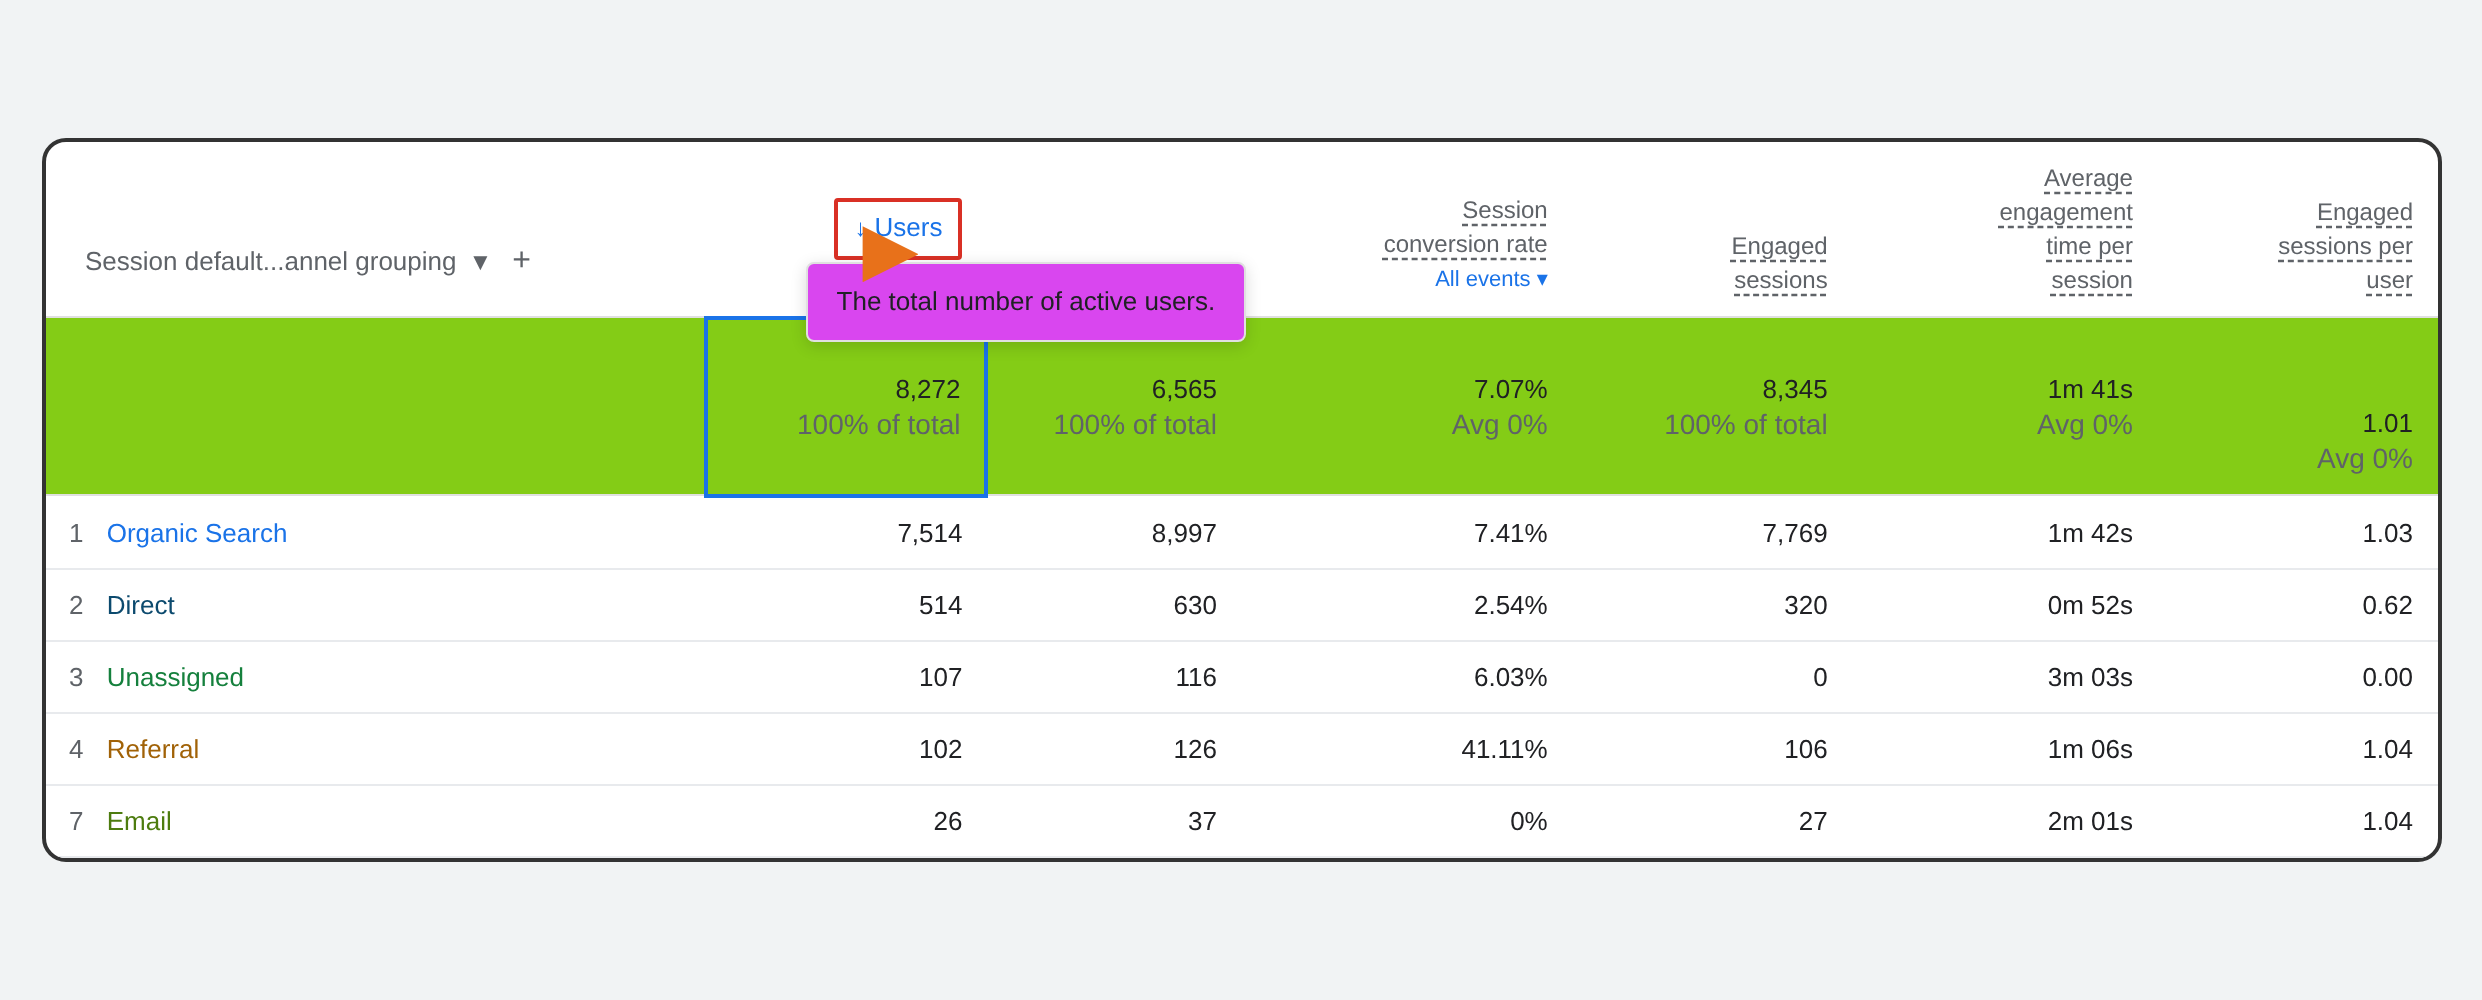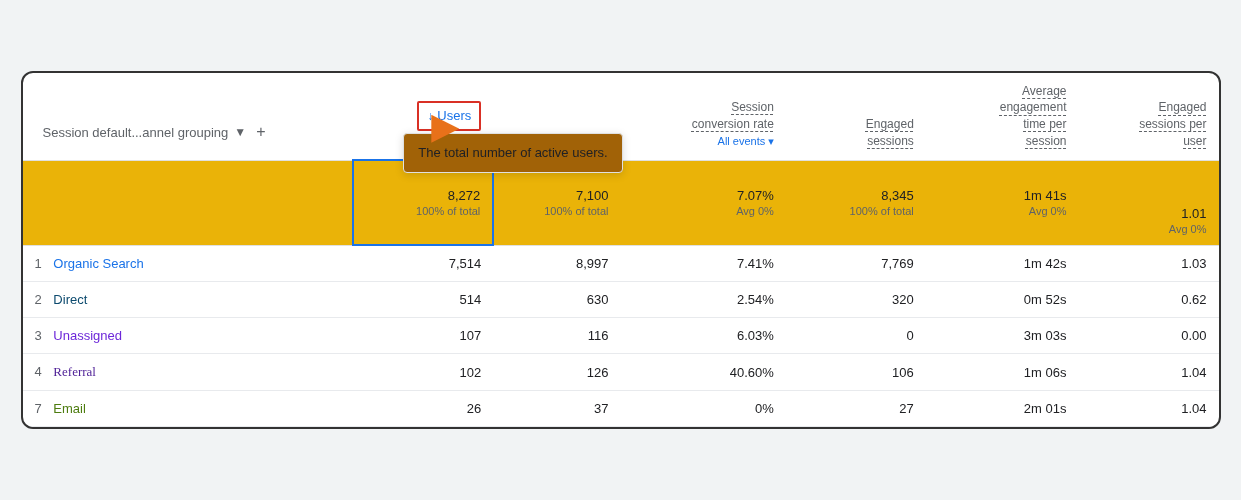--- a/index.html
+++ b/index.html
@@ -58,21 +58,21 @@
     td {
       padding: 10px 12px;
       text-align: right;
       font-size: 13px;
       vertical-align: middle;
     }
     td.left-align {
       text-align: left;
     }
     .sub-text {
-      font-size: 11px;
+      font-size: 14px;
       color: #5f6368;
       display: block;
       margin-top: 2px;
     }
     
     .users-header-cell {
       position: relative;
     }
     .users-header-inner {
       display: inline-flex;
@@ -87,21 +87,21 @@
       cursor: pointer;
     }
     
     .tooltip-container {
       position: relative;
     }
     .tooltip-box {
       position: absolute;
       top: 60px;
       left: 50px;
-      background: #a16207;
+      background: #d946ef;
       border: 1px solid #e0e0e0;
       border-radius: 4px;
       padding: 10px 14px;
       font-size: 13px;
       color: #202124;
       white-space: nowrap;
       box-shadow: 0 2px 8px rgba(0,0,0,0.15);
       z-index: 10;
     }
     
@@ -116,21 +116,21 @@
     .tooltip-arrow::before {
       content: '';
       display: block;
       width: 28px;
       height: 28px;
       background: #e8711a;
       clip-path: polygon(0 0, 100% 50%, 0 100%);
     }
     
     .totals-row td {
-      background: #eab308;
+      background: #84cc16;
       font-weight: 500;
     }
     .totals-users-cell {
       border: 2px solid #1a73e8 !important;
       border-radius: 2px;
     }
     .col-grouping {
       width: 260px;
       text-align: left;
       padding-left: 20px;
@@ -197,21 +197,21 @@
 
         <tr class="totals-row" data-name="totals-row">
           <td class="left-align" data-name="totals-grouping-cell"></td>
 
           <td class="totals-users-cell" data-name="totals-users-cell" style="text-align:right; border: 2px solid #1a73e8; border-radius:2px; padding: 6px 12px;">
             <span data-name="totals-users-value" style="display:block; font-weight:500;">8,272</span>
             <span class="sub-text" data-name="totals-users-sub">100% of total</span>
           </td>
 
           <td data-name="totals-sessions-cell">
-            <span data-name="totals-sessions-value" style="display:block; font-weight:500;">7,100</span>
+            <span data-name="totals-sessions-value" style="display:block; font-weight:500;">6,565</span>
             <span class="sub-text" data-name="totals-sessions-sub">100% of total</span>
           </td>
 
           <td data-name="totals-conversion-cell">
             <span data-name="totals-conversion-value" style="display:block; font-weight:500;">7.07%</span>
             <span class="sub-text" data-name="totals-conversion-sub">Avg 0%</span>
           </td>
 
           <td data-name="totals-engaged-cell">
             <span data-name="totals-engaged-value" style="display:block; font-weight:500;">8,345</span>
@@ -251,37 +251,37 @@
       <td data-name="row-users-cell">514</td>
       <td data-name="row-sessions-cell">630</td>
       <td data-name="row-conversion-cell">2.54%</td>
       <td data-name="row-engaged-cell">320</td>
       <td data-name="row-avg-engagement-cell">0m 52s</td>
       <td data-name="row-engaged-per-user-cell">0.62</td>
     </tr>
           <tr data-name="table-row">
       <td class="left-align" data-name="row-channel-cell" style="display: table-cell; align-items: center; gap: 8px; border-bottom: 1px solid rgb(232, 234, 237); min-height: 44px;">
         <span data-name="row-rank" style="color:#5f6368; min-width:16px; text-align:right;">3</span>
-        <span data-name="row-channel-name" style="color:#6d28d9; cursor:pointer;">Unassigned</span>
+        <span data-name="row-channel-name" style="color:#15803d; cursor:pointer;">Unassigned</span>
       </td>
       <td data-name="row-users-cell">107</td>
       <td data-name="row-sessions-cell">116</td>
       <td data-name="row-conversion-cell">6.03%</td>
       <td data-name="row-engaged-cell">0</td>
       <td data-name="row-avg-engagement-cell">3m 03s</td>
       <td data-name="row-engaged-per-user-cell">0.00</td>
     </tr>
           <tr data-name="table-row">
       <td class="left-align" data-name="row-channel-cell" style="display: table-cell; align-items: center; gap: 8px; border-bottom: 1px solid rgb(232, 234, 237); min-height: 44px;">
         <span data-name="row-rank" style="color:#5f6368; min-width:16px; text-align:right;">4</span>
-        <span data-name="row-channel-name" style="color:#4c1d95; cursor:pointer;font-family:Liberation Serif, serif;">Referral</span>
+        <span data-name="row-channel-name" style="color:#a16207; cursor:pointer;">Referral</span>
       </td>
       <td data-name="row-users-cell">102</td>
       <td data-name="row-sessions-cell">126</td>
-      <td data-name="row-conversion-cell">40.60%</td>
+      <td data-name="row-conversion-cell">41.11%</td>
       <td data-name="row-engaged-cell">106</td>
       <td data-name="row-avg-engagement-cell">1m 06s</td>
       <td data-name="row-engaged-per-user-cell">1.04</td>
     </tr>
           <tr data-name="table-row">
       <td class="left-align" data-name="row-channel-cell" style="display: table-cell; align-items: center; gap: 8px; border-bottom: 1px solid rgb(232, 234, 237); min-height: 44px;">
         <span data-name="row-rank" style="color:#5f6368; min-width:16px; text-align:right;">7</span>
         <span data-name="row-channel-name" style="color:#4d7c0f; cursor:pointer;">Email</span>
       </td>
       <td data-name="row-users-cell">26</td>

